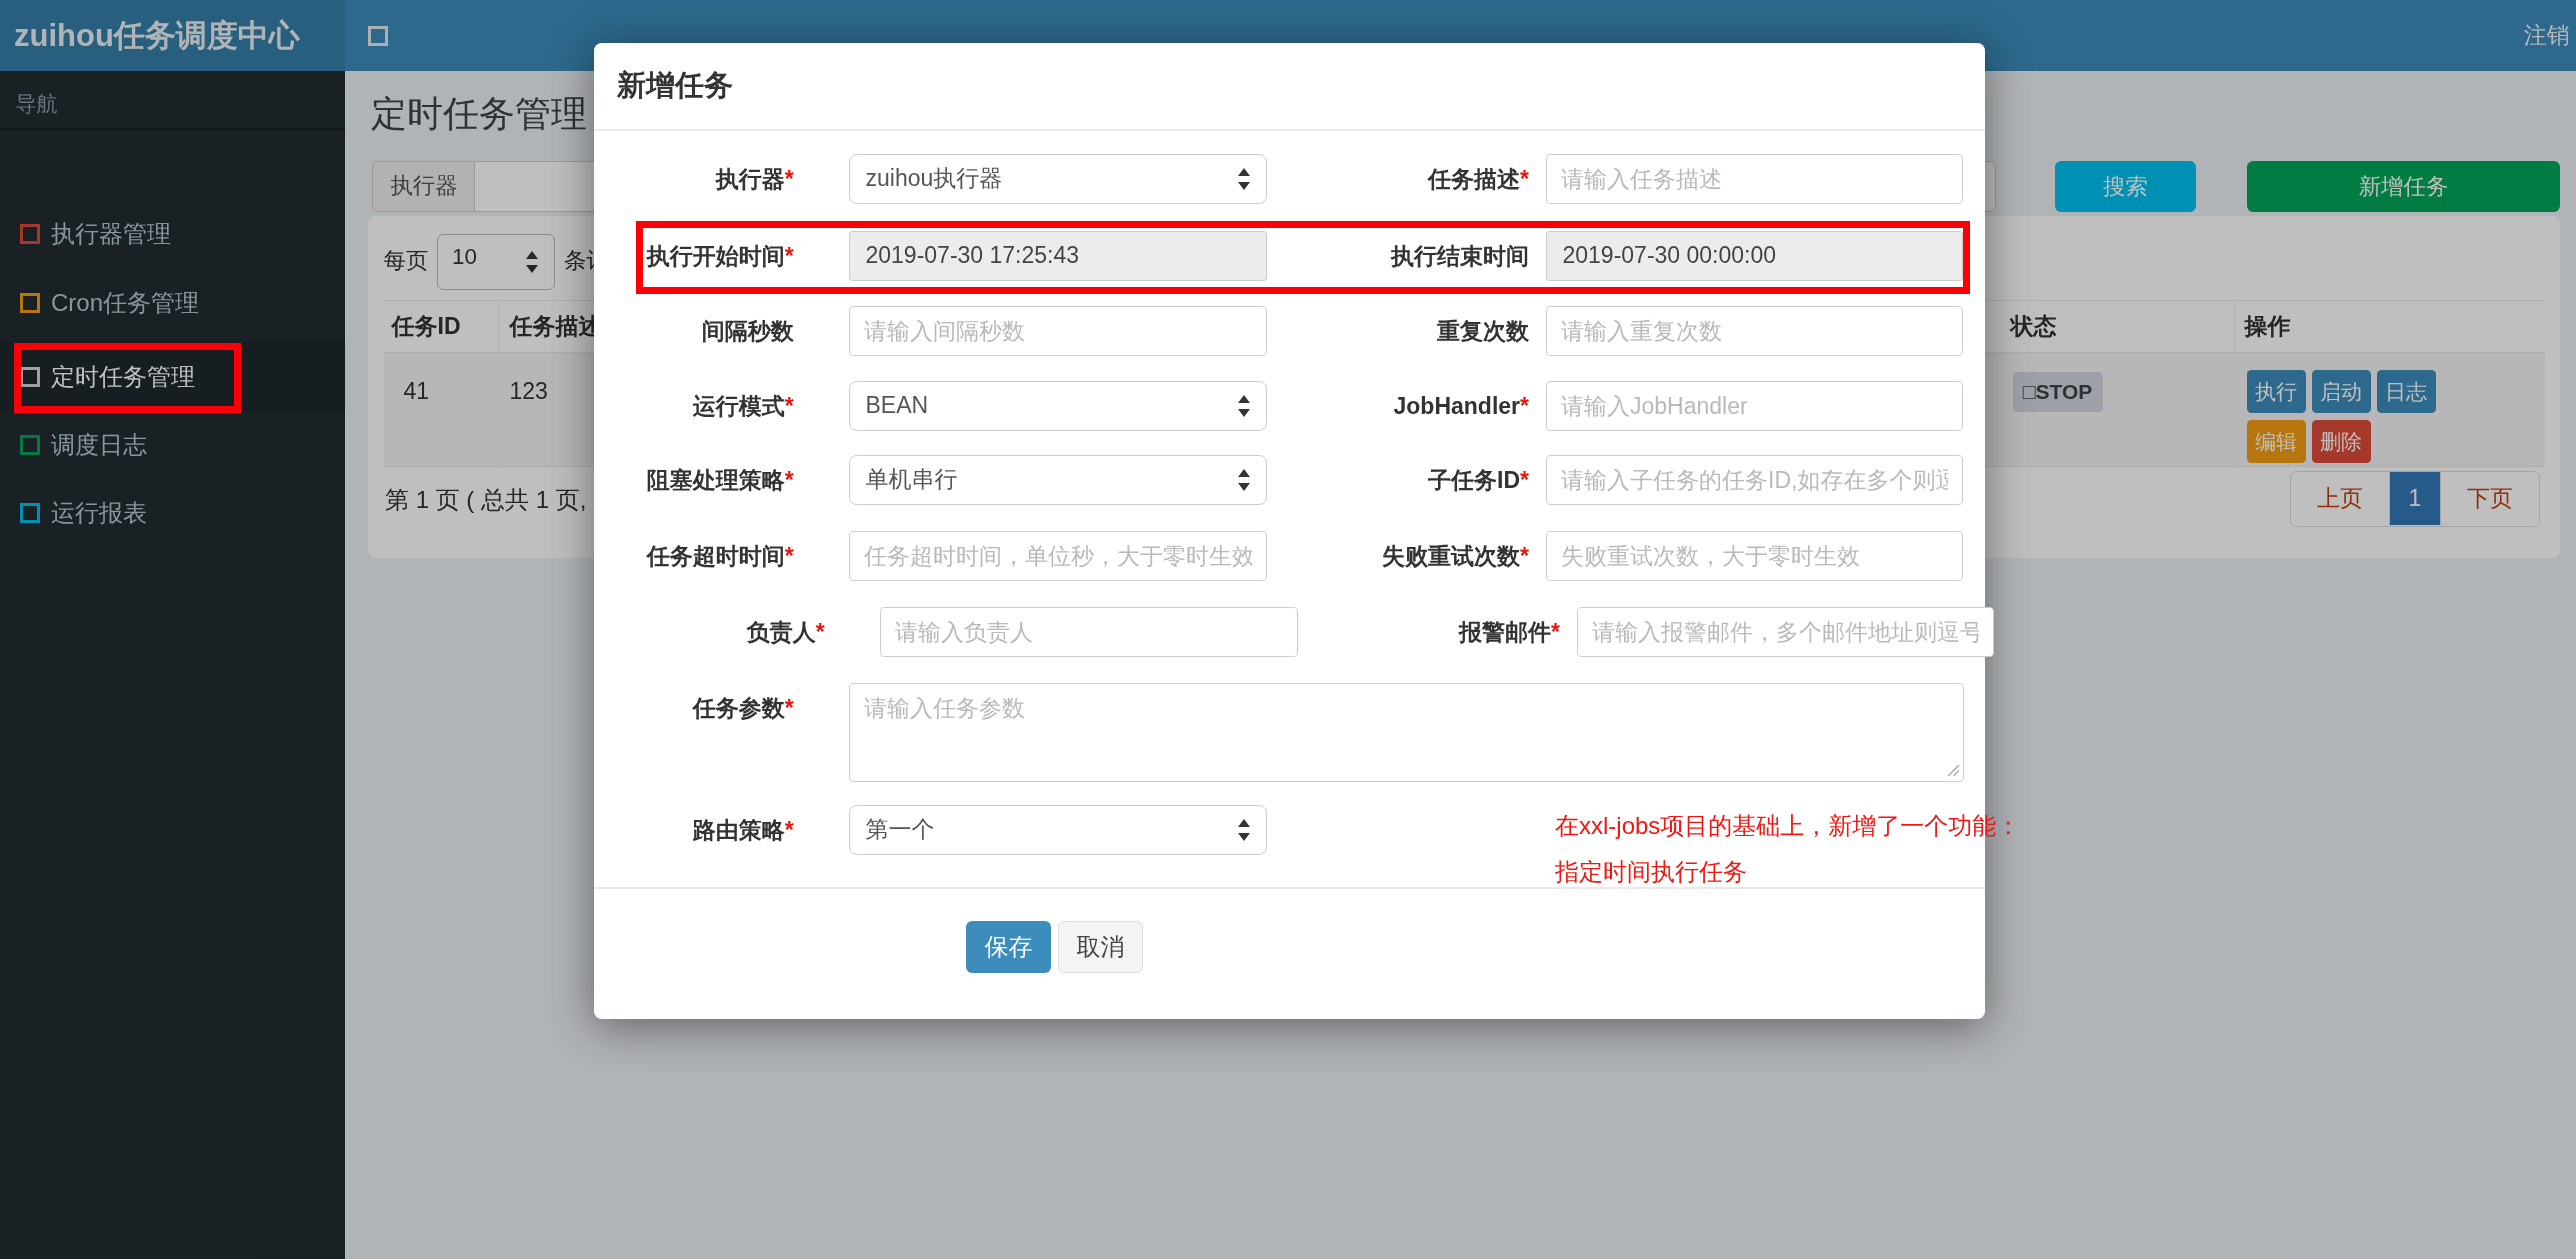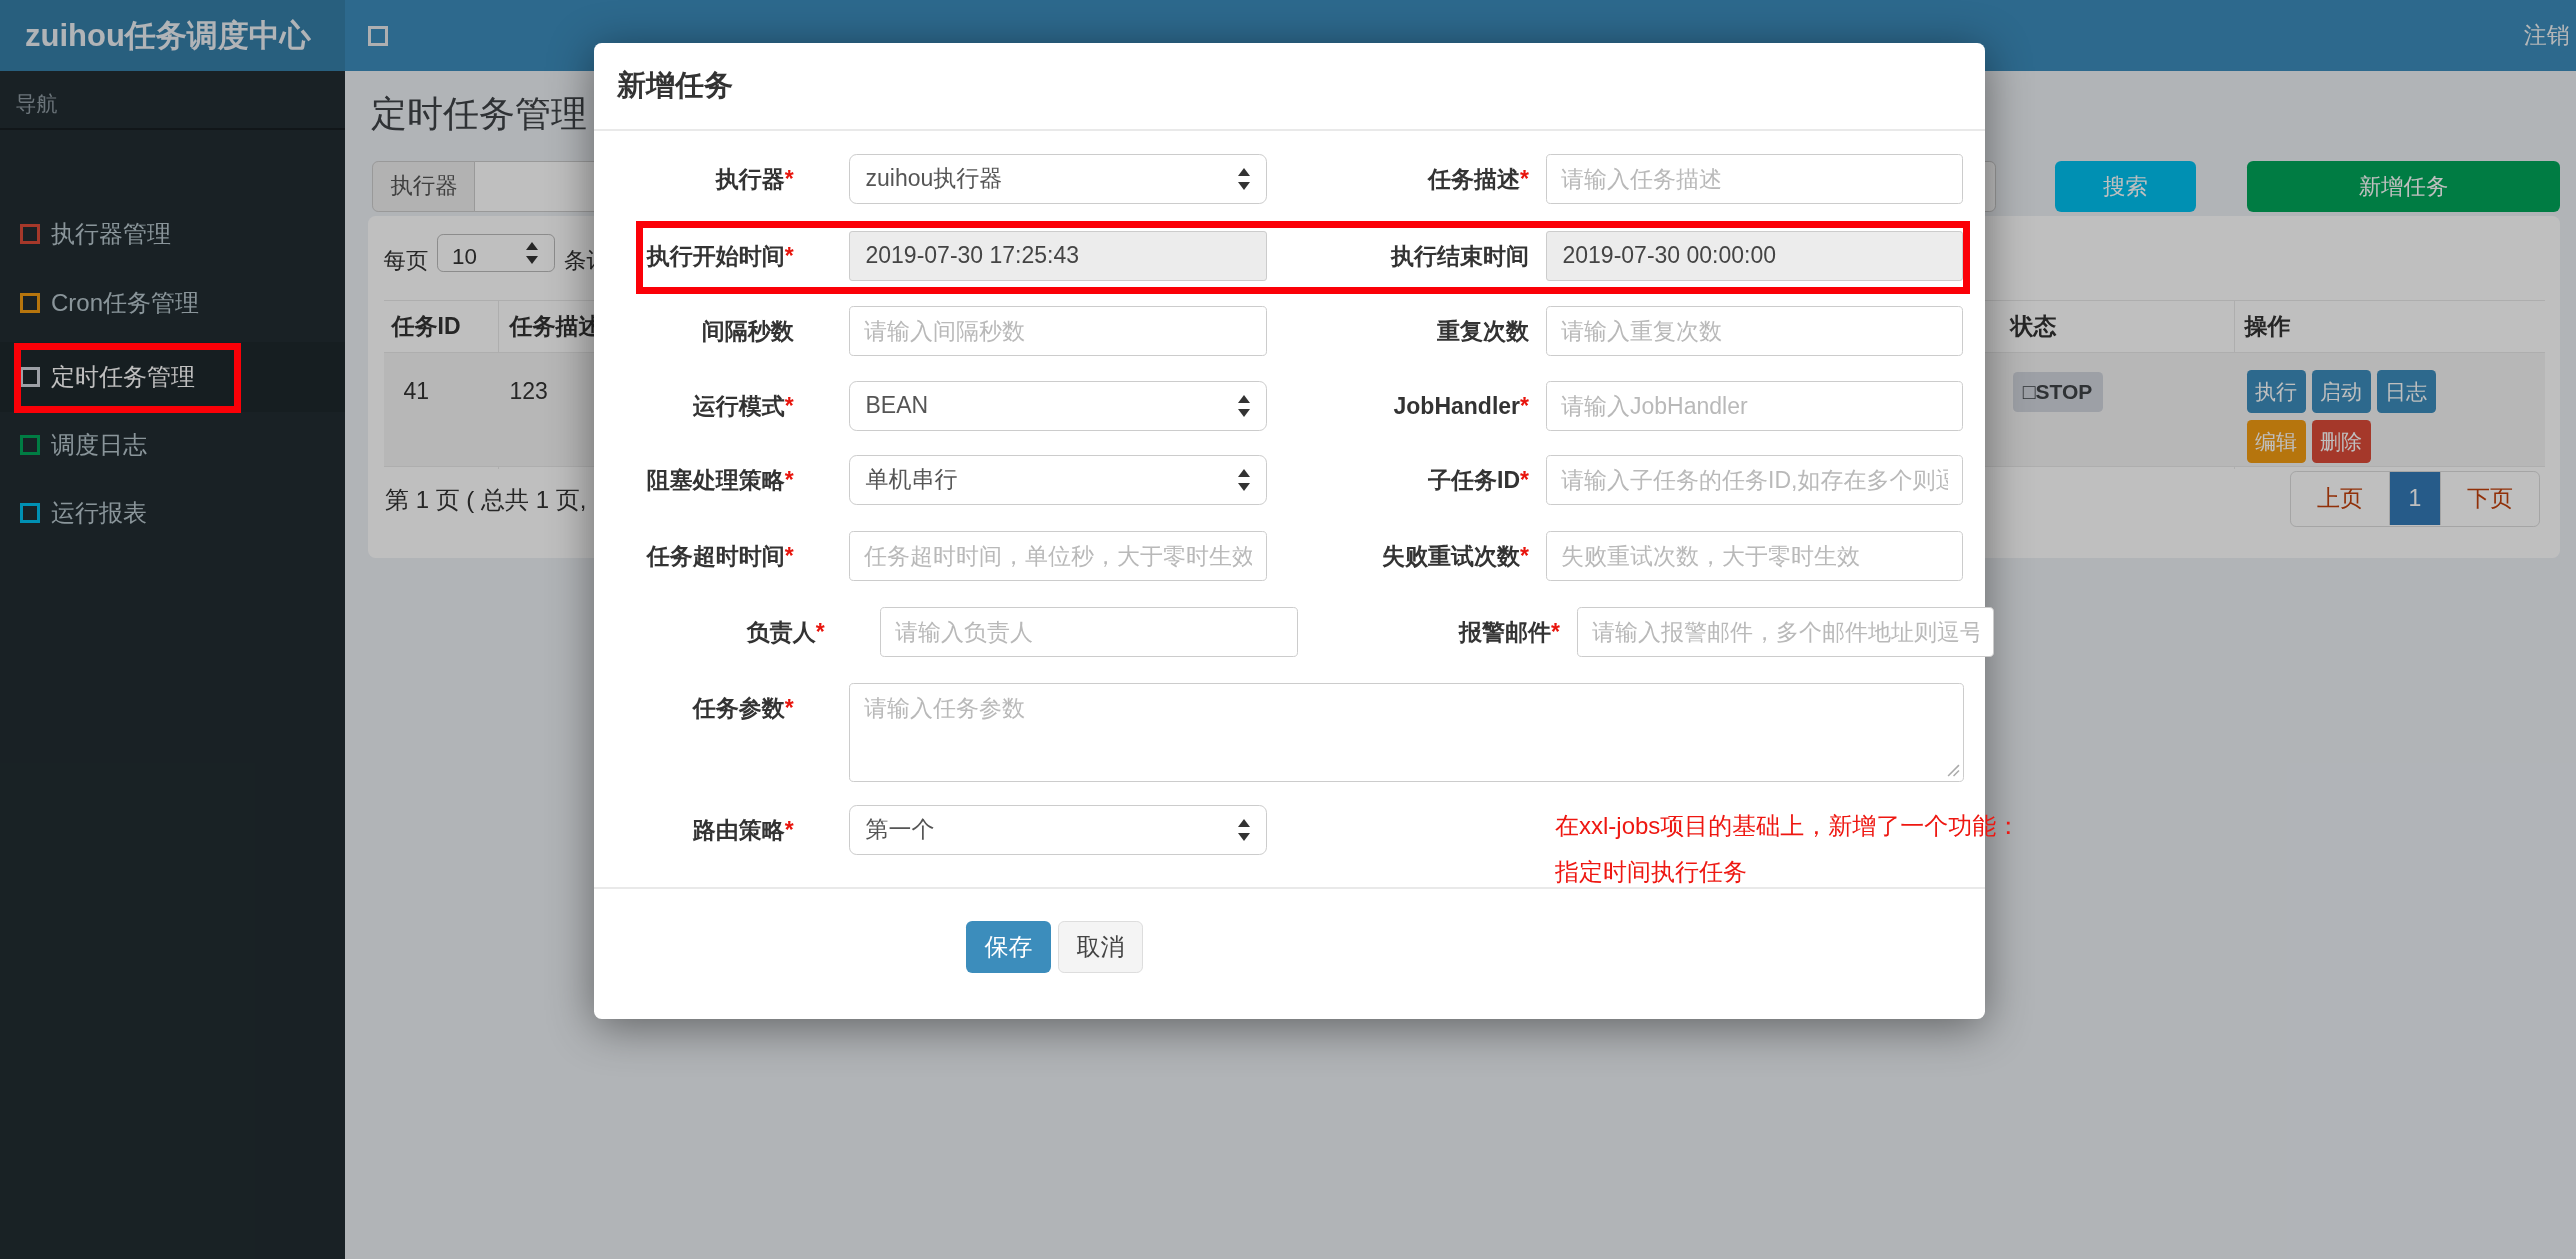--- a/index.html
+++ b/index.html
@@ -2,21 +2,21 @@
 <html style="font-size:12.4px"><head>
 <meta charset="utf-8">
 <style>
   html,body{margin:0;padding:0;background:#888;}
   .stage{position:relative;width:2576px;height:1259px;overflow:hidden;
          font-family:"Liberation Sans","DejaVu Sans",sans-serif;background:#ecf0f5;}
   .abs{position:absolute;}
   
   .topbar{left:0;top:0;width:2576px;height:71px;background:#3c8dbc;z-index:10;}
   .brand{left:0;top:0;width:345px;height:71px;background:#367fa9;color:#ecf0f5;
-         font-size:31px;font-weight:bold;line-height:71px;padding-left:25px;box-sizing:border-box;}
+         font-size:31px;font-weight:bold;line-height:71px;padding-left:14px;box-sizing:border-box;}
   .toggle{left:368px;top:26px;width:20px;height:20px;border:3.9px solid #e8eaec;box-sizing:border-box;}
   .logout{top:0;right:-4.6px;height:71px;line-height:71px;color:#f2f4f6;font-size:23px;padding:0 10.8px;}
   
   .sidebar{left:0;top:71px;width:345px;height:1188px;background:#222d32;z-index:9;}
   .navlabel{left:15.5px;top:18.6px;color:#8f9ba3;font-size:21px;}
   .navdivider{left:0;top:57px;width:345px;height:1.5px;background:#171e22;}
   .navitem{left:0;width:345px;height:70px;color:#b8c7ce;font-size:24px;}
   .navitem.active{background:#1e282c;color:#fff;}
   .navicon{left:20px;top:50%;margin-top:-10px;width:20px;height:20px;border:3.9px solid;box-sizing:border-box;}
   .navtext{left:51px;top:0;height:70px;line-height:70px;}
@@ -29,21 +29,21 @@
   .fsel{left:129px;top:90px;width:410px;height:51px;background:#fff;border:1.5px solid #ccc;
         border-radius:0 6.2px 6.2px 0;box-sizing:border-box;}
   .finput{left:1052px;top:90px;width:599px;height:51px;background:#fff;border:1.5px solid #ccc;
         border-radius:6.2px;box-sizing:border-box;}
   .btn{border:none;border-radius:6.2px;color:#fff;font-size:22.4px;text-align:center;cursor:pointer;
        font-family:inherit;}
   .btn-search{left:1710px;top:90px;width:141px;height:51px;background:#00c0ef;}
   .btn-add{left:1902px;top:90px;width:313px;height:51px;background:#00a65a;}
   .panel{left:23px;top:145px;width:2192px;height:342px;background:#fff;border-radius:7.7px;}
   .perpage-label{left:15.5px;top:21.7px;font-size:22.4px;color:#333;line-height:46px;}
-  .ppsel{left:69px;top:18px;width:118px;height:38px;border:1.5px solid #bbb;border-radius:6.2px;
+  .ppsel{left:69px;top:18px;width:118px;height:56px;border:1.5px solid #bbb;border-radius:6.2px;
          box-sizing:border-box;font-size:22.4px;color:#333;}
   .ppsel .val{left:14px;top:0;line-height:43px;}
   .perpage-suffix{left:196px;top:21.7px;font-size:22.4px;color:#333;line-height:46px;white-space:nowrap;}
   
   .tbl{left:15.5px;top:84px;width:2161px;height:168px;border-top:1.5px solid #e8e8e8;}
   .th{top:0;height:51px;line-height:51px;font-size:23px;font-weight:bold;color:#333;}
   .trow{left:0;top:51px;width:2161px;height:115px;background:#f5f5f5;border-top:1.5px solid #e8e8e8;
         border-bottom:1.5px solid #e8e8e8;box-sizing:border-box;}
   .td{font-size:23px;color:#333;}
   .vline{top:0;width:1.5px;height:168px;background:#e8e8e8;}

